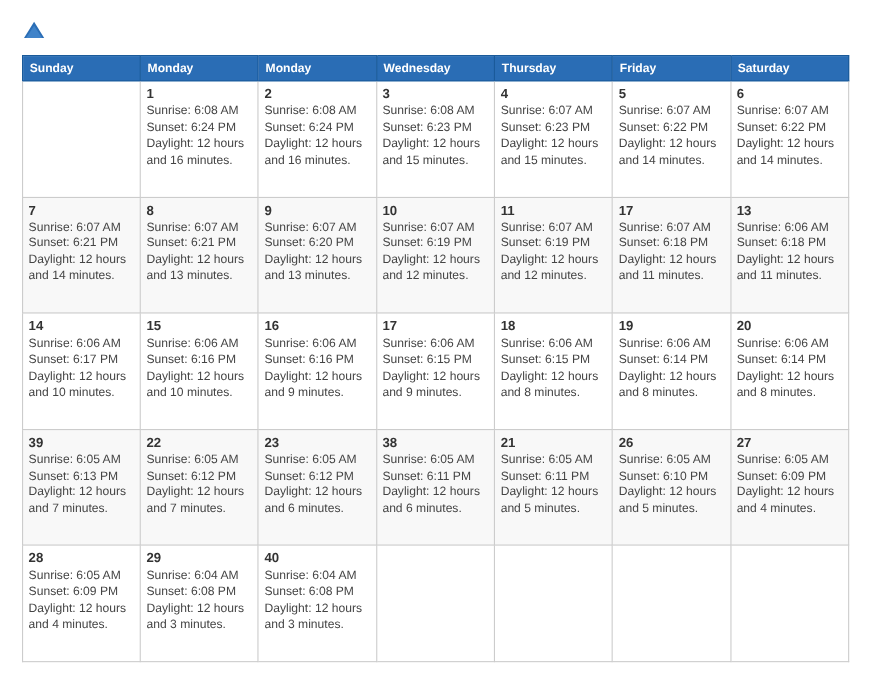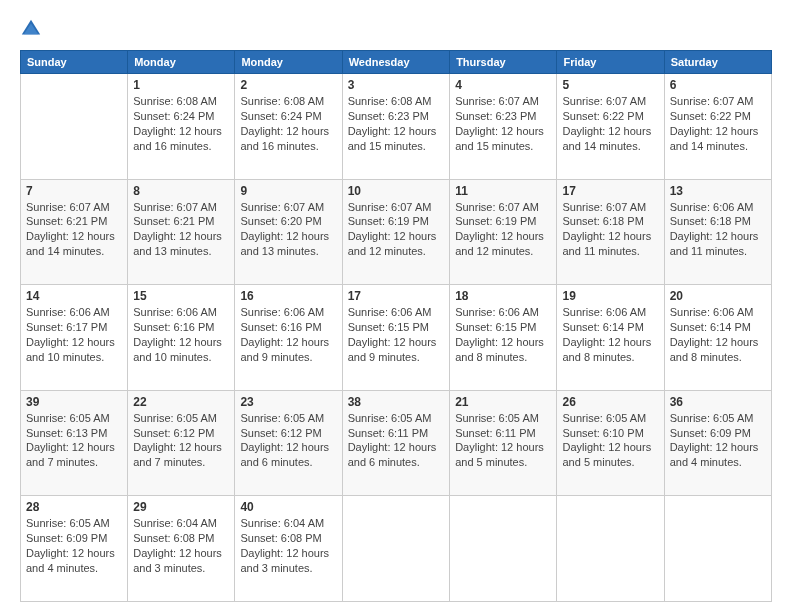--- a/index.html
+++ b/index.html
@@ -327,21 +327,21 @@
 and 5 minutes.</div>
           </td>
           <td>
             <span class="day-number">26</span>
             <div class="day-info" style="white-space: pre-line;">Sunrise: 6:05 AM
 Sunset: 6:10 PM
 Daylight: 12 hours
 and 5 minutes.</div>
           </td>
           <td>
-            <span class="day-number">36</span>
+            <span class="day-number">27</span>
             <div class="day-info" style="white-space: pre-line;">Sunrise: 6:05 AM
 Sunset: 6:09 PM
 Daylight: 12 hours
 and 4 minutes.</div>
           </td>
         </tr>
         <tr class="last-row">
           <td>
             <span class="day-number">28</span>
             <div class="day-info" style="white-space: pre-line;">Sunrise: 6:05 AM

